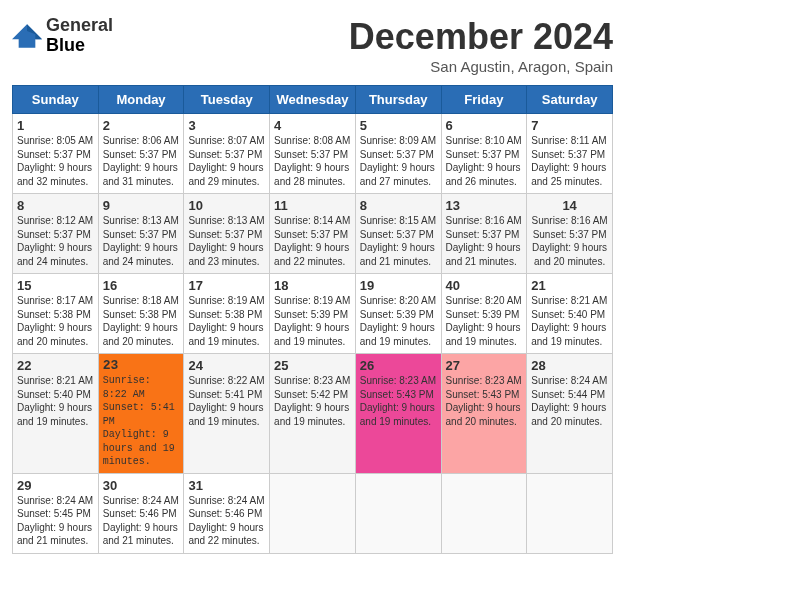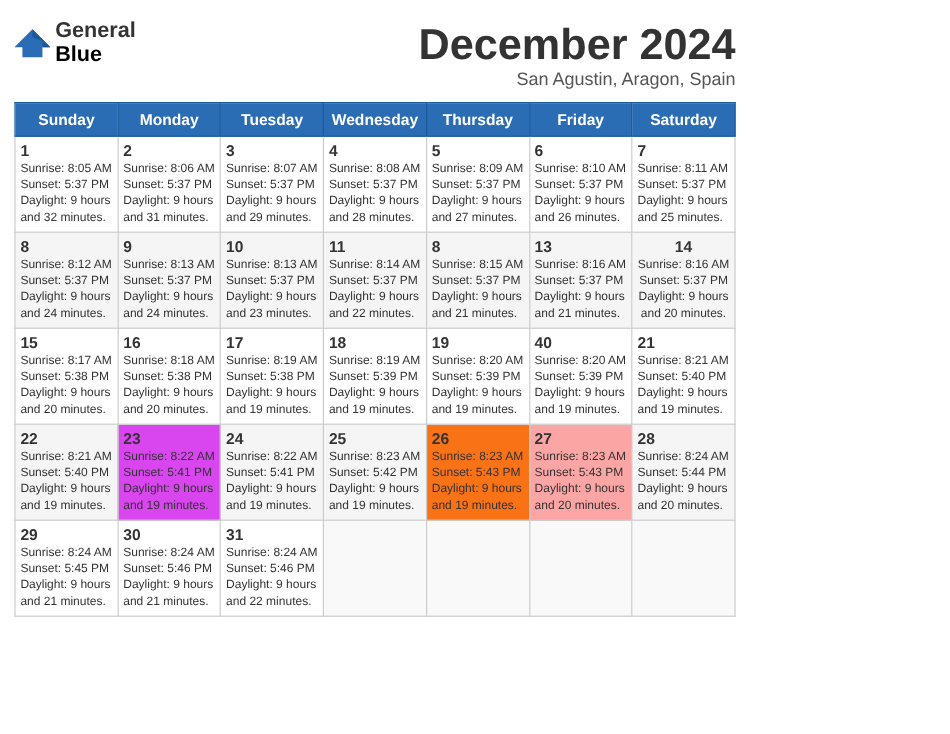--- a/index.html
+++ b/index.html
@@ -209,33 +209,33 @@
           <td>
           <span class="day-num">21</span>
           <span class="cell-text">Sunrise: 8:21 AM<br>Sunset: 5:40 PM<br>Daylight: 9 hours and 19 minutes.</span>
         </td>
         </tr>
         <tr>
           <td style="background: rgb(245, 245, 245);">
           <span class="day-num">22</span>
           <span class="cell-text">Sunrise: 8:21 AM<br>Sunset: 5:40 PM<br>Daylight: 9 hours and 19 minutes.</span>
         </td>
-          <td style="background: #d946ef;">
+          <td style="background: #f97316; font-family: Liberation Mono, monospace;">
           <span class="day-num">23</span>
           <span class="cell-text">Sunrise: 8:22 AM<br>Sunset: 5:41 PM<br>Daylight: 9 hours and 19 minutes.</span>
         </td>
           <td style="background: rgb(245, 245, 245);">
           <span class="day-num">24</span>
           <span class="cell-text">Sunrise: 8:22 AM<br>Sunset: 5:41 PM<br>Daylight: 9 hours and 19 minutes.</span>
         </td>
           <td style="background: rgb(245, 245, 245);">
           <span class="day-num">25</span>
           <span class="cell-text">Sunrise: 8:23 AM<br>Sunset: 5:42 PM<br>Daylight: 9 hours and 19 minutes.</span>
         </td>
-          <td style="background: #f97316;">
+          <td style="background: #ec4899;">
           <span class="day-num">26</span>
           <span class="cell-text">Sunrise: 8:23 AM<br>Sunset: 5:43 PM<br>Daylight: 9 hours and 19 minutes.</span>
         </td>
           <td style="background: #fca5a5;">
           <span class="day-num">27</span>
           <span class="cell-text">Sunrise: 8:23 AM<br>Sunset: 5:43 PM<br>Daylight: 9 hours and 20 minutes.</span>
         </td>
           <td style="background: rgb(245, 245, 245);">
           <span class="day-num">28</span>
           <span class="cell-text">Sunrise: 8:24 AM<br>Sunset: 5:44 PM<br>Daylight: 9 hours and 20 minutes.</span>

